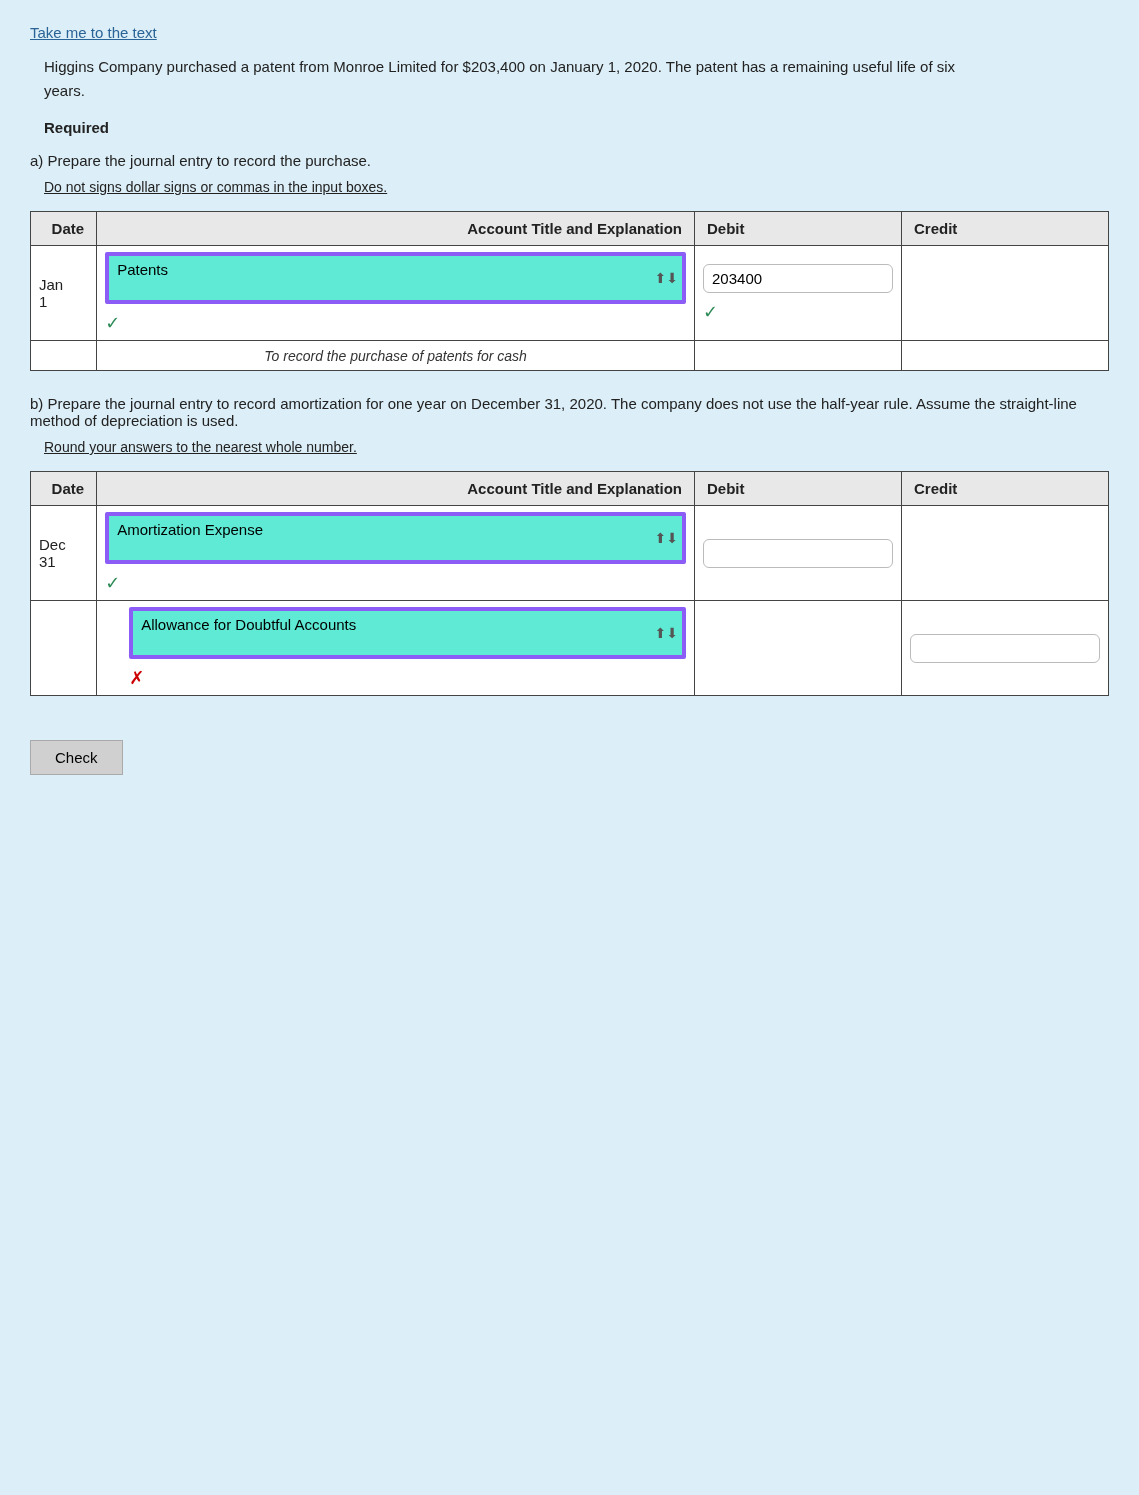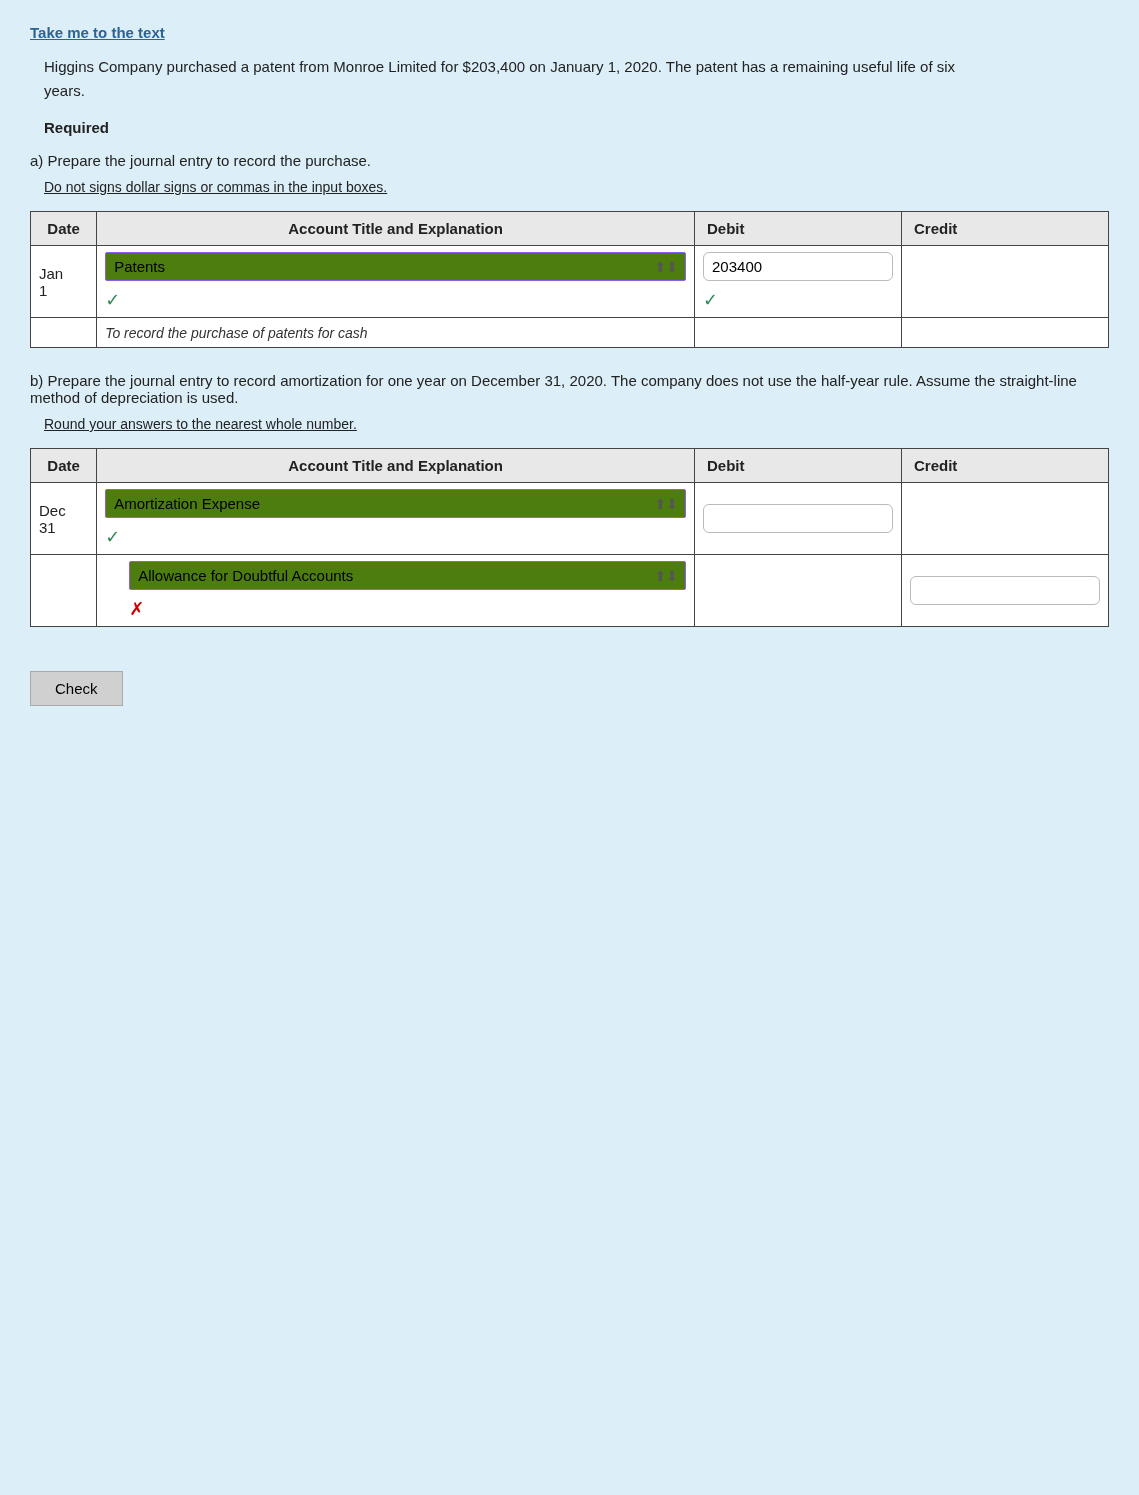--- a/index.html
+++ b/index.html
@@ -12,21 +12,20 @@
       width: 1139px;
       min-height: 1495px;
     }
     .take-me-link {
       color: #2a6496;
       text-decoration: underline;
       cursor: pointer;
       font-size: 15px;
       margin-bottom: 14px;
       display: inline-block;
-      font-weight: bold;
     }
     .intro-text {
       font-size: 15px;
       line-height: 1.6;
       margin-bottom: 18px;
       max-width: 950px;
     }
     .required-label {
       font-weight: bold;
       font-size: 15px;
@@ -45,21 +44,21 @@
       width: 100%;
       border-collapse: collapse;
       border: 1.5px solid #444;
       background: #fff;
       margin-bottom: 24px;
     }
     .journal-table th {
       background: #e8e8e8;
       border: 1.5px solid #444;
       padding: 8px 12px;
-      text-align: center;
+      text-align: right;
       font-weight: bold;
       font-size: 15px;
     }
     .journal-table th.center { text-align: left; }
     .journal-table td {
       border: 1.5px solid #444;
       padding: 6px 8px;
       vertical-align: middle;
       font-size: 15px;
       background: #fff;
@@ -81,24 +80,24 @@
       width: 180px;
     }
     .select-wrapper {
       display: flex;
       align-items: center;
       position: relative;
       width: 100%;
     }
     .account-select {
       width: 100%;
-      padding: 5px 28px 5px 8px;
-      font-size: 15px;
-      border: 1px solid #8b5cf6;
-      background: #4d7c0f;
+      padding: 5px 28px 22px 8px;
+      font-size: 15px;
+      border: 4px solid #8b5cf6;
+      background: #5eead4;
       appearance: none;
       -webkit-appearance: none;
       cursor: pointer;
       border-radius: 2px;
     }
     .select-arrow {
       position: absolute;
       right: 8px;
       pointer-events: none;
       font-size: 14px;
@@ -143,20 +142,21 @@
       margin-bottom: 16px;
       margin-left: 14px;
     }
     .row-inner {
       display: flex;
       flex-direction: column;
       gap: 4px;
     }
     .note-row td {
       background: #fff;
+      text-align: center;
     }
   </style>
 </head>
 <body>
 
 
 
 
 <a class="take-me-link">Take me to the text</a>
 

